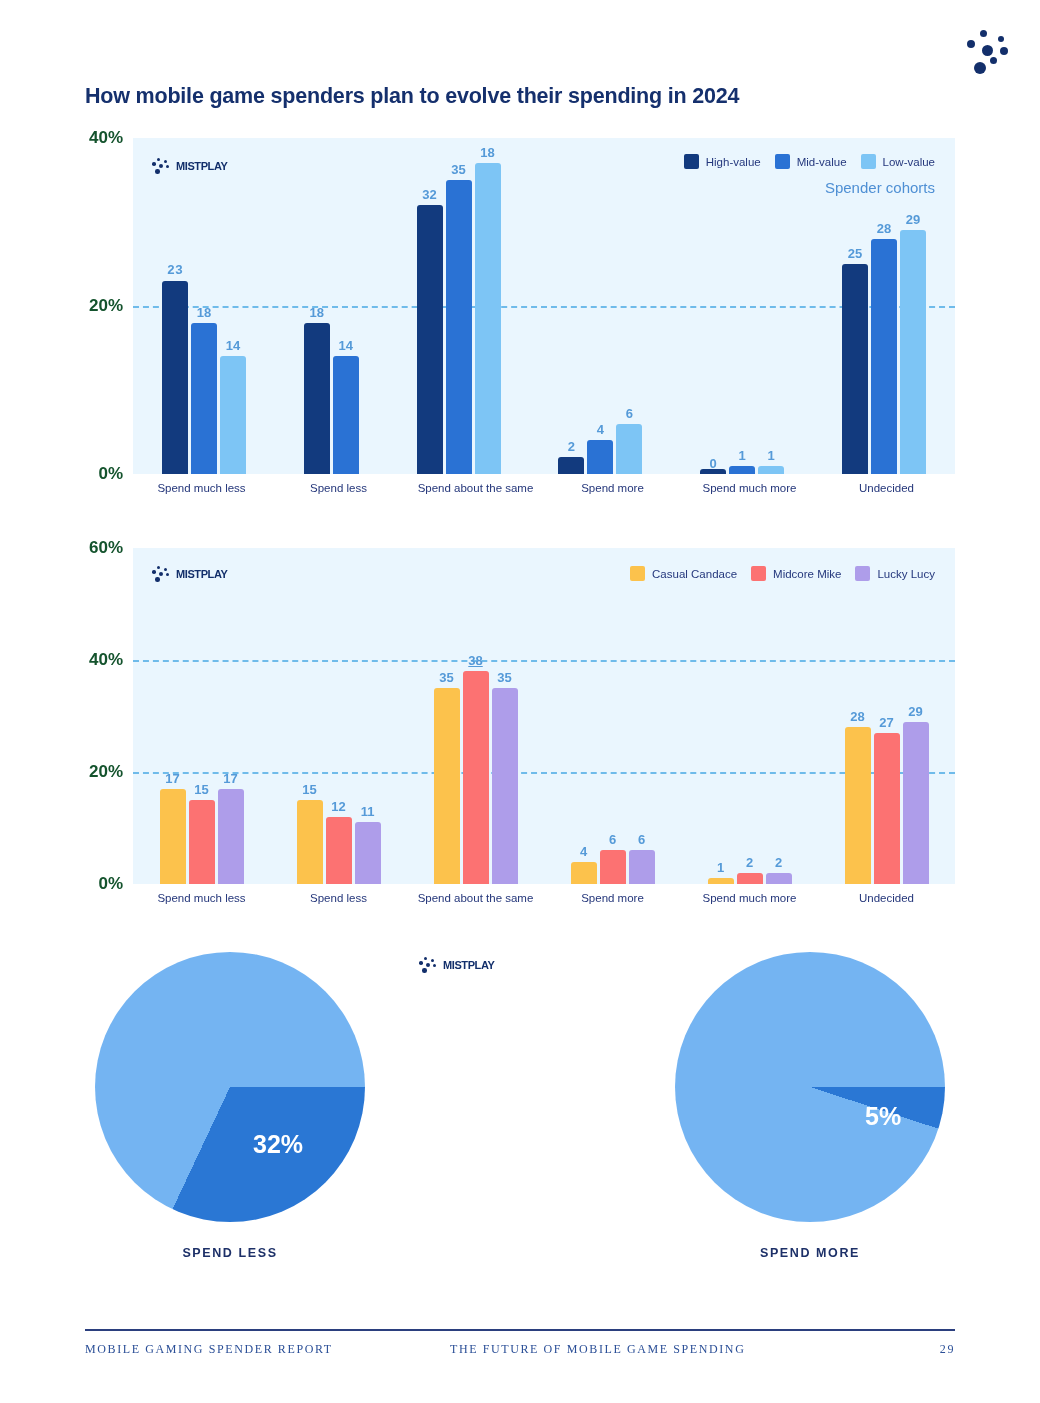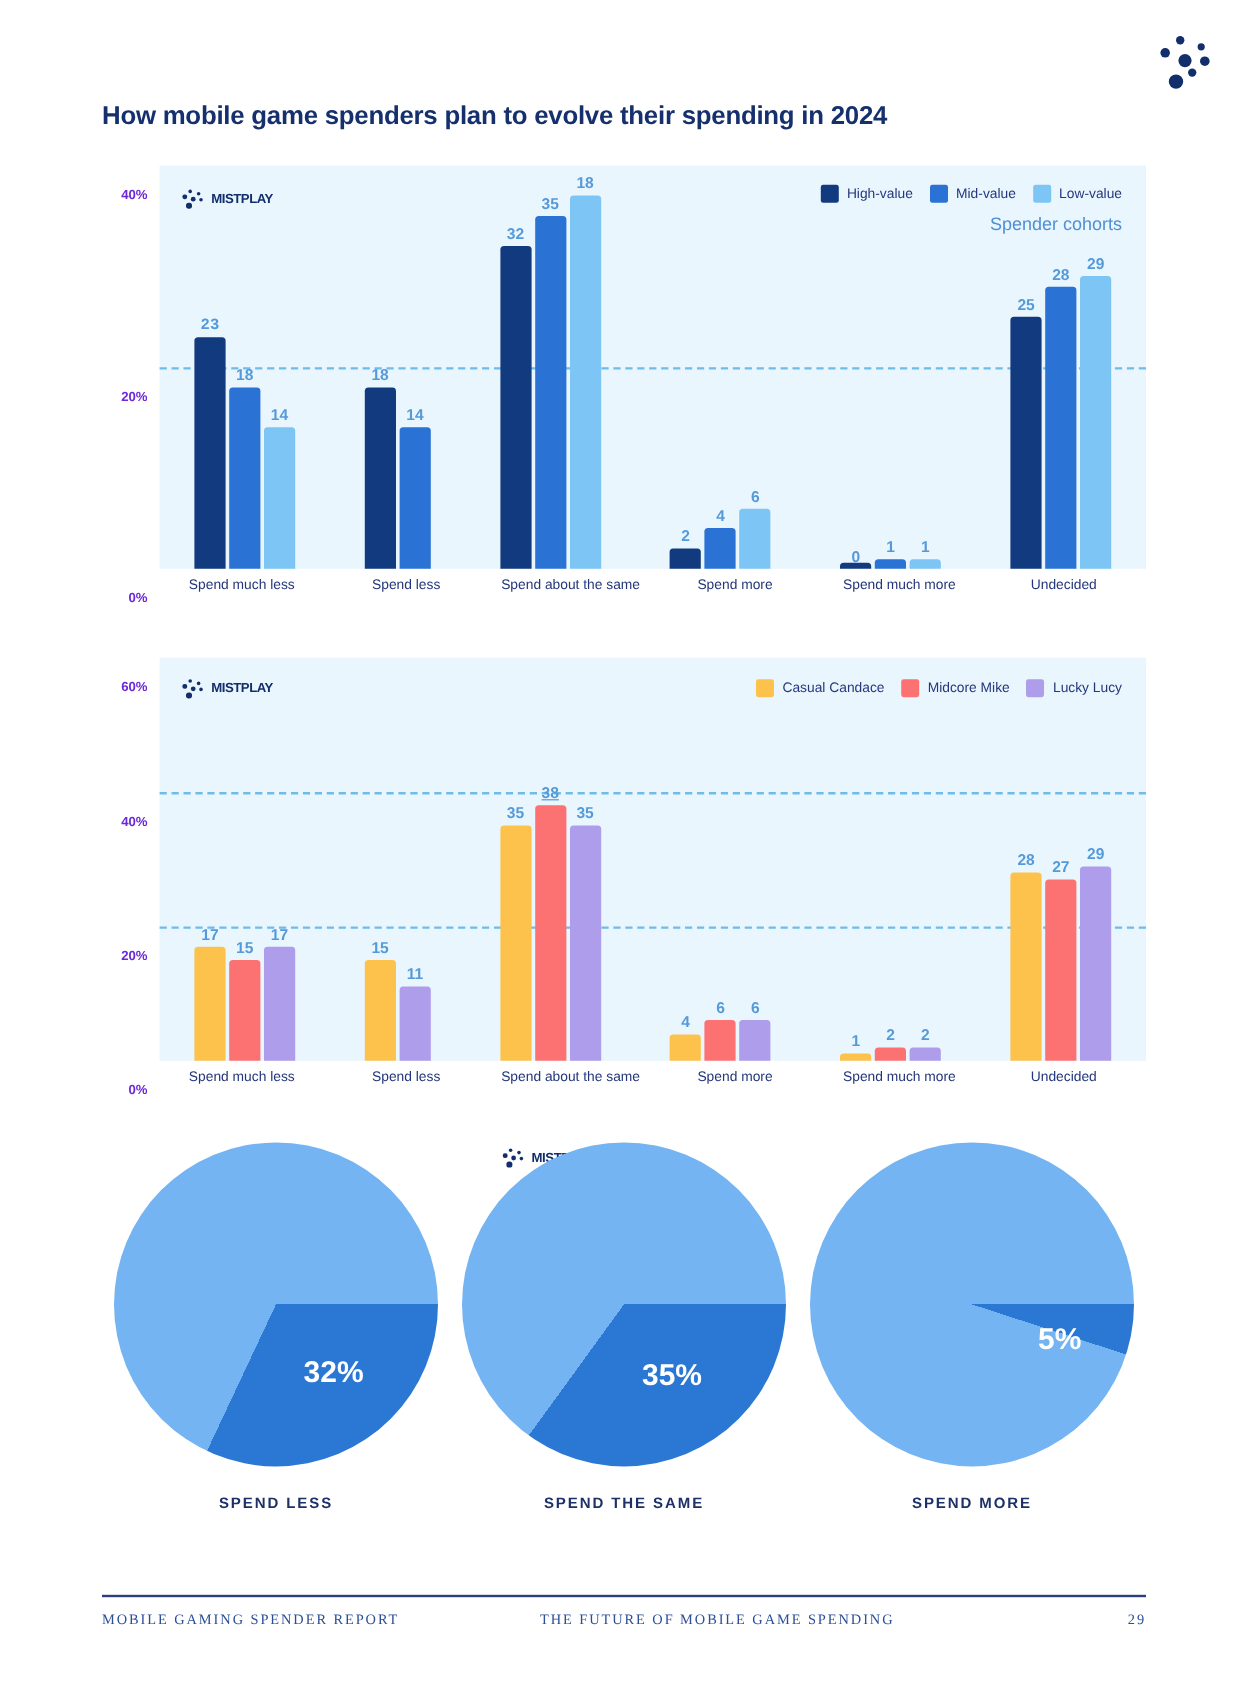--- a/index.html
+++ b/index.html
@@ -24,22 +24,22 @@
 
   
   .chart-block { position: absolute; left: 85px; }
   .plot {
     position: absolute; left: 48px; top: 0;
     background: #eaf6fe;
   }
   .yaxis { position: absolute; left: 0; top: 0; width: 46px; height: 100%; }
   .ytick {
     position: absolute; right: 8px;
-    font-size: 11px; font-weight: bold; color: #6d28d9;
-    transform: translateY(-50%); white-space: nowrap; margin-top: 25px;
+    font-size: 17px; font-weight: bold; color: #14532d;
+    transform: translateY(-50%); white-space: nowrap;
   }
   .gridline {
     position: absolute; left: 0; right: 0; height: 0;
     border-top: 2.5px dashed #6fbbea;
   }
   .bars {
     position: absolute; left: 0; right: 0; bottom: 0; top: 0;
     display: flex; justify-content: space-around; align-items: flex-end;
   }
   .group { display: flex; align-items: flex-end; gap: 3px; height: 100%; }
@@ -294,20 +294,24 @@
             </div>
             <div class="bar-wrap" style="width: 26px;">
               <div class="bar-val" style="bottom: 98.2px;">17</div>
               <div class="bar" style="height: 95.2px; width: 26px; background: rgb(174, 157, 234);"></div>
             </div>
           </div>
           <div class="group" style="gap: 3px;">
             <div class="bar-wrap" style="width: 26px;">
               <div class="bar-val" style="bottom: 87px;">15</div>
               <div class="bar" style="height: 84px; width: 26px; background: rgb(252, 194, 76);"></div>
+            </div>
+            <div class="bar-wrap" style="width: 26px;">
+              <div class="bar-val" style="bottom: 70.2px;">12</div>
+              <div class="bar" style="height: 67.2px; width: 26px; background: rgb(252, 114, 114);"></div>
             </div>
             <div class="bar-wrap" style="width: 26px;">
               <div class="bar-val" style="bottom: 64.6px;">11</div>
               <div class="bar" style="height: 61.6px; width: 26px; background: rgb(174, 157, 234);"></div>
             </div>
           </div>
           <div class="group" style="gap: 3px;">
             <div class="bar-wrap" style="width: 26px;">
               <div class="bar-val" style="bottom: 199px;">35</div>
               <div class="bar" style="height: 196px; width: 26px; background: rgb(252, 194, 76);"></div>
@@ -386,26 +390,20 @@
         <i style="left:4px;top:11px;width:4.5px;height:4.5px;"></i>
       </span>
       <span class="wm-word">MISTPLAY</span>
     </div>
   <div class="pie-cell" style="left: 0px;">
         <div class="pie" style="background: conic-gradient(rgb(116, 180, 242) 0deg, rgb(116, 180, 242) 90deg, rgb(42, 119, 212) 90deg, rgb(42, 119, 212) 205.2deg, rgb(116, 180, 242) 205.2deg, rgb(116, 180, 242) 360deg);">
           <div class="pie-val" style="left: 158px; top: 178px;">32%</div>
         </div>
         <div class="pie-label">SPEND LESS</div>
       </div>
-      <div class="pie-cell" style="left: 290px;">
-        <div class="pie" style="background: conic-gradient(rgb(116, 180, 242) 0deg, rgb(116, 180, 242) 90deg, rgb(42, 119, 212) 90deg, rgb(42, 119, 212) 216deg, rgb(116, 180, 242) 216deg, rgb(116, 180, 242) 360deg);">
-          <div class="pie-val" style="left: 150px; top: 180px;">35%</div>
-        </div>
-        <div class="pie-label">SPEND THE SAME</div>
-      </div>
       <div class="pie-cell" style="left: 580px;">
         <div class="pie" style="background: conic-gradient(rgb(116, 180, 242) 0deg, rgb(116, 180, 242) 90deg, rgb(42, 119, 212) 90deg, rgb(42, 119, 212) 108deg, rgb(116, 180, 242) 108deg, rgb(116, 180, 242) 360deg);">
           <div class="pie-val" style="left: 190px; top: 150px;">5%</div>
         </div>
         <div class="pie-label">SPEND MORE</div>
       </div>
     </div>
 
   <div class="footer-rule"></div>
   <div class="footer">

